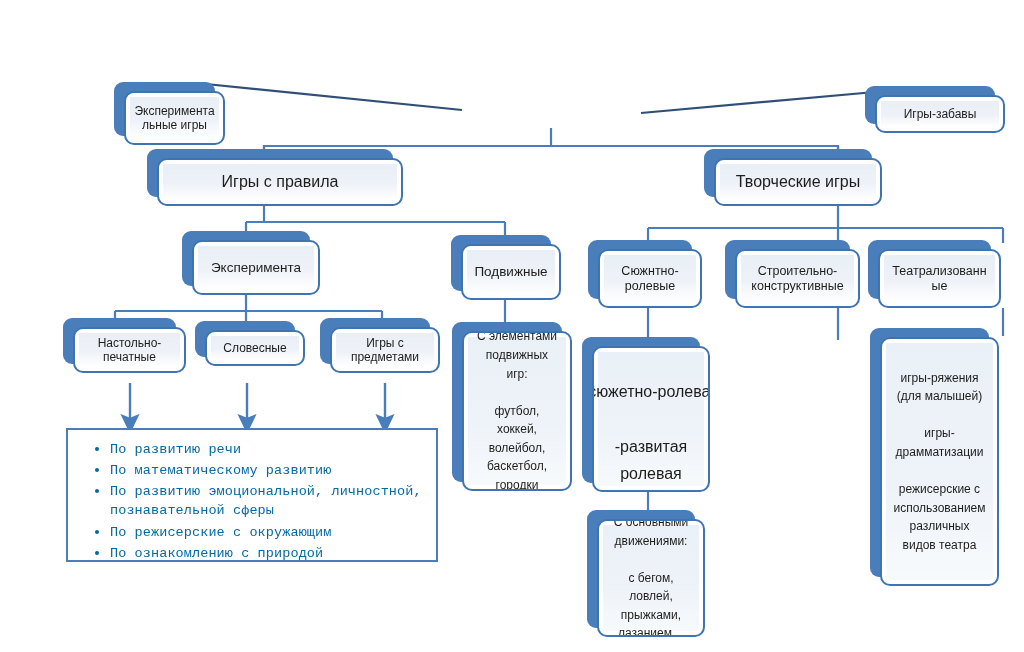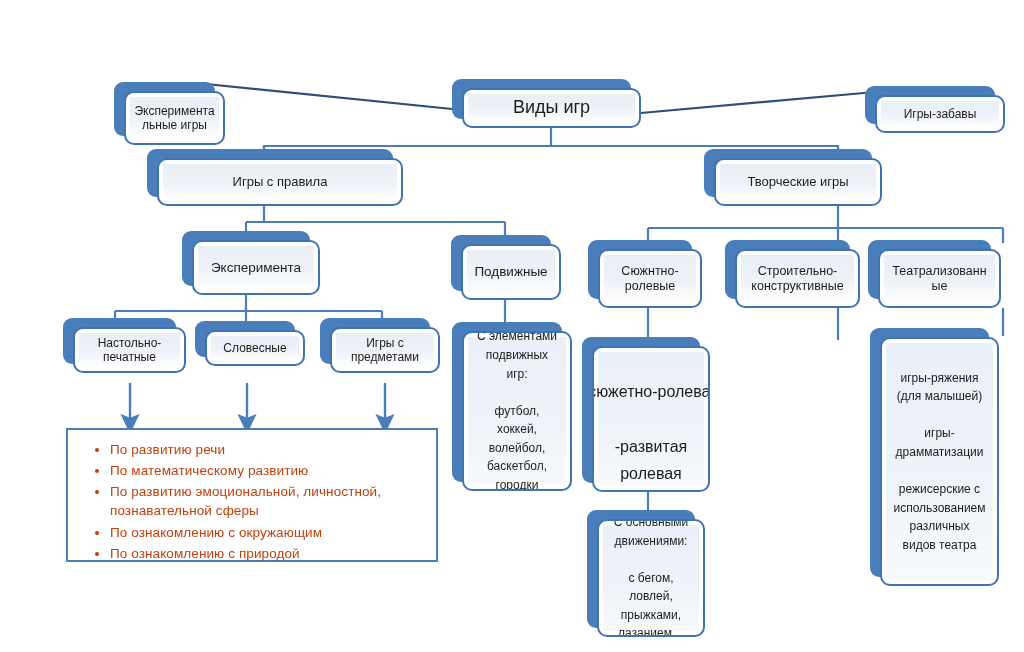--- a/index.html
+++ b/index.html
@@ -36,42 +36,42 @@
     padding:2px 4px;box-sizing:border-box;
   }
   .node .txt{
     color:#1d1d1b;line-height:1.18;text-align:center;
     font-family:"Liberation Sans", sans-serif;
     white-space:pre-line;
   }
 
   
   .t-title .txt{font-size:18px;}
-  .t-lvl2 .txt{font-size:13px;}
+  .t-lvl2 .txt{font-size:16px;}
   .t-lvl3 .txt{font-size:13.5px;}
   .t-lvl4 .txt{font-size:12.5px;}
   .t-small .txt{font-size:12px;}
   .t-detail .txt{font-size:12px;line-height:1.55;}
   .t-detail2 .txt{font-size:16px;line-height:1.7;}
 
   
   .detail .inner{align-items:center;}
   .detail .inner{background:linear-gradient(to bottom,#eaf0f7 0%,#eef3f9 60%,#f7fafc 100%);}
 
   
   #bullets{
     position:absolute;box-sizing:border-box;
     background:#ffffff;border:2px solid #4a7ebb;
   }
   #bullets ul{
     margin:0;padding:10px 6px 6px 42px;list-style:disc;
   }
   #bullets li{
-    font-family:Liberation Sans, sans-serif;
-    font-size:13.5px;color:#c2410c;line-height:1.42;margin:0 0 2px 0;
+    font-family:Liberation Mono, monospace;
+    font-size:13.5px;color:#0369a1;line-height:1.42;margin:0 0 2px 0;
     letter-spacing:0.1px;
   }
   #bullets li::marker{font-size:14px;}
 </style>
 </head>
 <body>
 
 <div id="stage">
 
   <svg id="wires" viewBox="0 0 1024 652">
@@ -121,28 +121,20 @@
       <path d="M247,383 L247,424" marker-end="url(#arw)"></path>
       <path d="M385,383 L385,424" marker-end="url(#arw)"></path>
     </g>
 
     <g fill="none" stroke="#2f4f77" stroke-width="2.2">
       <path d="M462,110 L196,83"></path>
       <path d="M641,113 L875,92"></path>
     </g>
   </svg>
 
-  <div class="node t-title" style="left:462px;top:88px;width:179px;height:40px;">
-    <div class="plate"></div>
-    <div class="card">
-      <div class="inner">
-        <span class="txt">Виды игр</span>
-      </div>
-    </div>
-  </div>
 
   <div class="node t-small" style="left:124px;top:91px;width:101px;height:54px;">
     <div class="plate"></div>
     <div class="card">
       <div class="inner">
         <span class="txt">Эксперимента
 льные игры</span>
       </div>
     </div>
   </div>
@@ -318,18 +310,18 @@
 видов театра</span>
       </div>
     </div>
   </div>
 
   <div id="bullets" style="left:66px;top:428px;width:372px;height:134px;">
     <ul>
       <li>По развитию речи</li>
       <li>По математическому развитию</li>
       <li>По развитию эмоциональной, личностной, познавательной сферы</li>
-      <li>По ознакомлению с окружающим</li>
+      <li>По режисерские с окружающим</li>
       <li>По ознакомлению с природой</li>
     </ul>
   </div>
 
 </div>
 
 </body></html>

